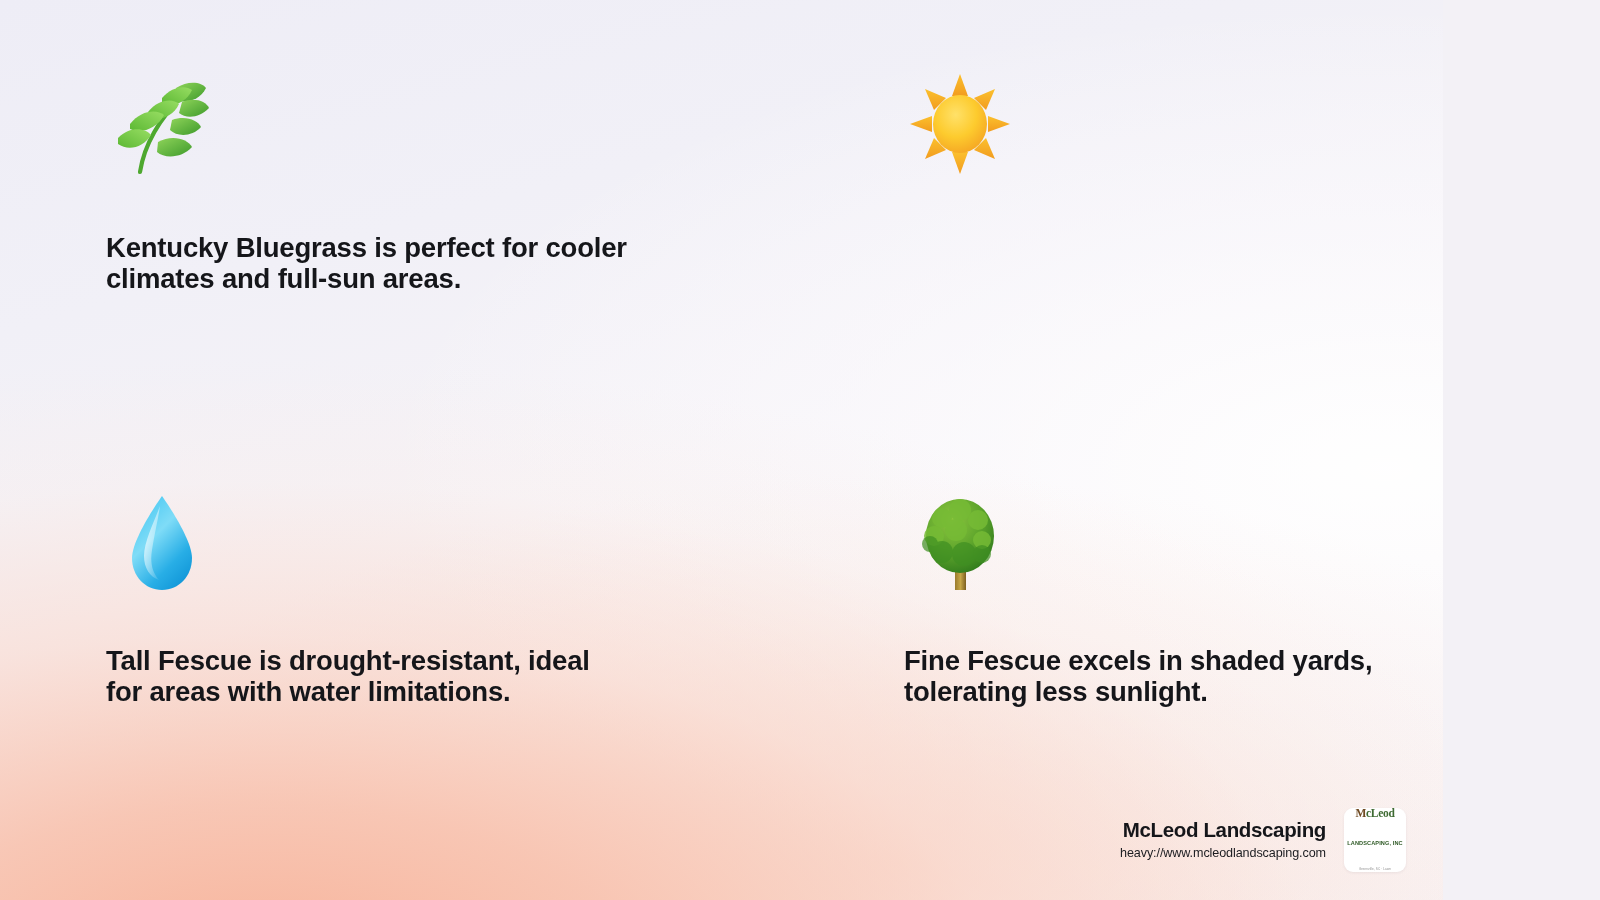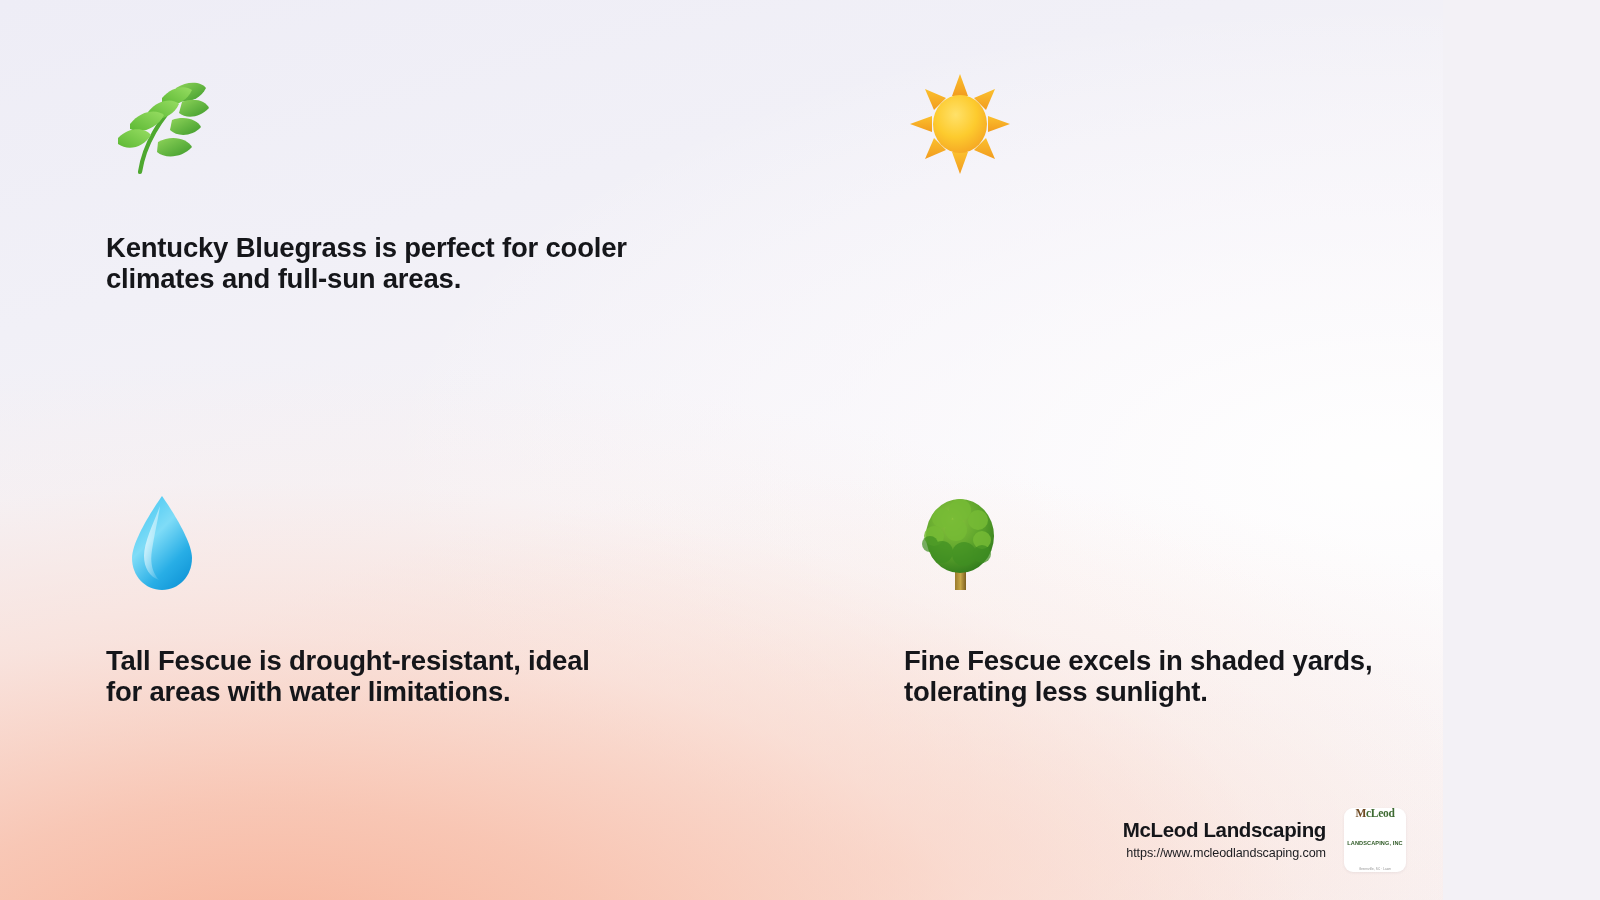--- a/index.html
+++ b/index.html
@@ -255,21 +255,21 @@
         </g>
       </svg>
     </div>
     <div class="card-text">Fine Fescue excels in shaded yards,
 tolerating less sunlight.</div>
   </div>
 
   <div id="branding">
     <div class="brand-textblock">
       <div class="brand-name">McLeod Landscaping</div>
-      <div class="brand-url">https://www.mcleodlandscaping.com</div>
+      <div class="brand-url">heavy://www.mcleodlandscaping.com</div>
     </div>
     <div class="brand-logo">
       <div class="logo-word"><span class="cap">M</span><span>cLeod</span></div>
       <div class="logo-sub">LANDSCAPING, INC</div>
       <div class="logo-tag">Greenville, SC  ·  Lawn</div>
     </div>
   </div>
 
 </div>
 

